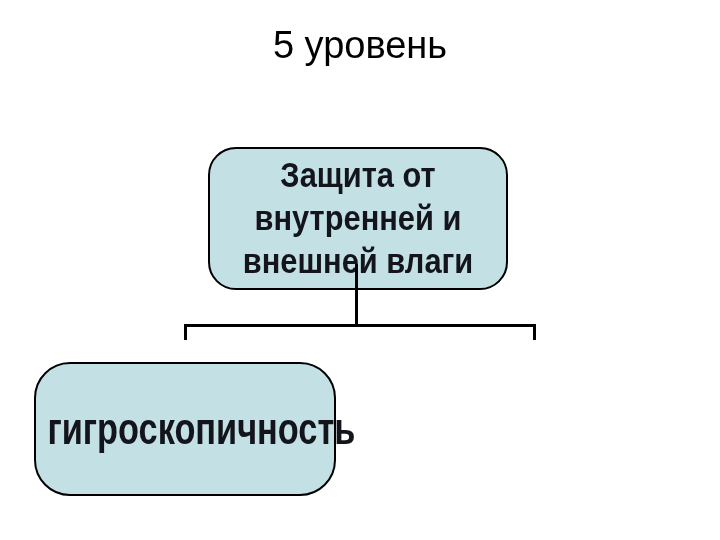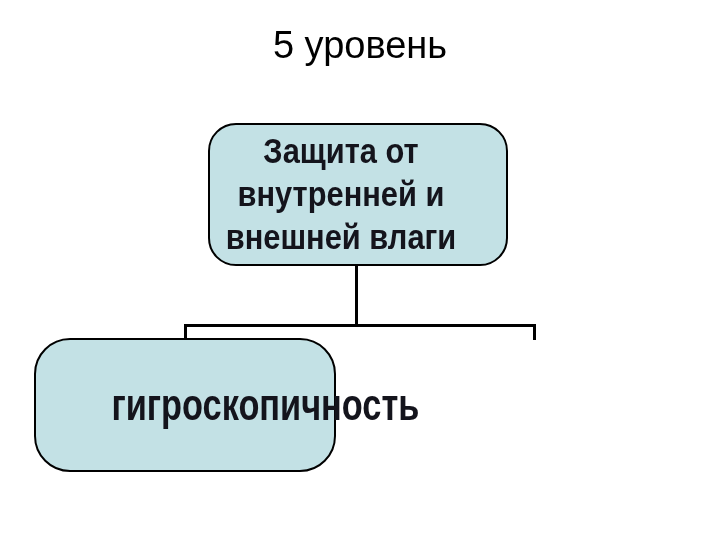--- a/index.html
+++ b/index.html
@@ -21,22 +21,24 @@
     font-weight: 400;
     color: #000000;
   }
   .node {
     position: absolute;
     background: #c3e1e5;
     border: 2px solid #000000;
     box-sizing: border-box;
     display: flex;
     align-items: center;
+    justify-content: center;
     color: #14141c;
     font-weight: bold;
+    margin-top: 24px;
   }
   .node-root {
     left: 208px;
     top: 123px;
     width: 300px;
     height: 143px;
     border-radius: 28px;
   }
   .root-label {
     text-align: center;

